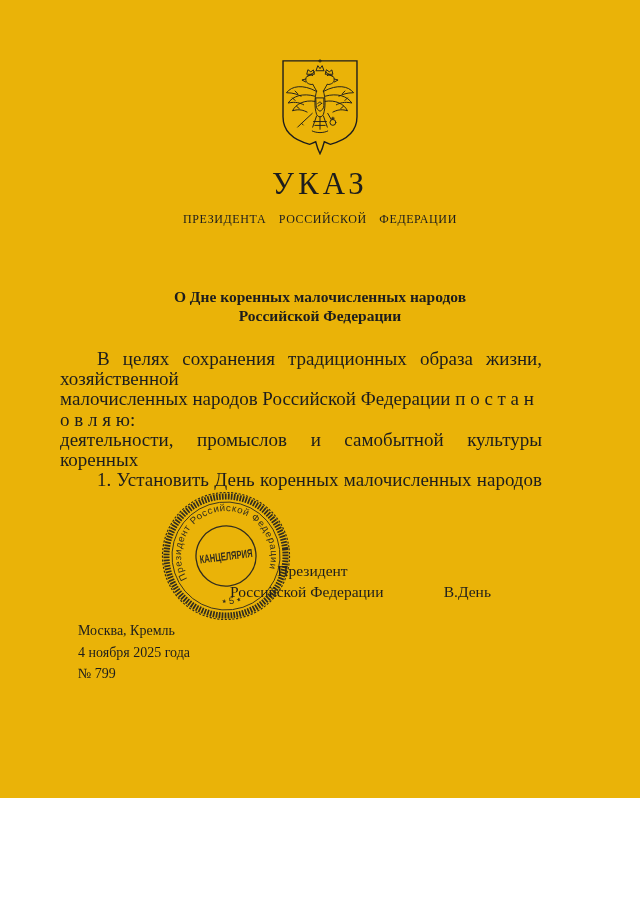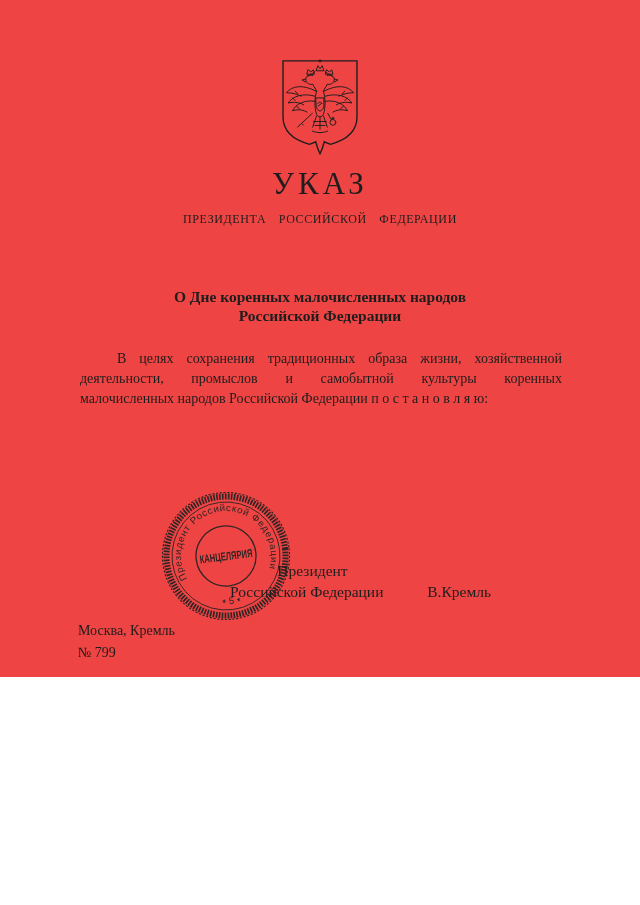--- a/index.html
+++ b/index.html
@@ -1,35 +1,35 @@
 <!DOCTYPE html>
 <html><head>
 <meta charset="utf-8">
 <style>
   html,body{margin:0;padding:0;background:#ffffff;}
   .page{
-    position:relative;width:640px;height:677px;background:#ef4444;overflow:hidden;
+    position:relative;width:640px;height:798px;background:#eab308;overflow:hidden;
     font-family:"Liberation Serif","DejaVu Serif",serif;color:#1d1d1d;
   }
   .emblem{position:absolute;left:277px;top:58px;width:86px;height:97px;}
   .doc-type{
     position:absolute;left:0;top:166px;width:640px;text-align:center;
     font-size:31px;letter-spacing:4px;white-space:nowrap;
   }
   .doc-issuer{
     position:absolute;left:0;top:212px;width:640px;text-align:center;
     font-size:12px;letter-spacing:0.6px;word-spacing:9px;white-space:nowrap;
   }
   .doc-subject{
     position:absolute;left:0;top:288px;width:640px;text-align:center;
     font-size:15.5px;font-weight:bold;line-height:18.5px;
   }
   .doc-body{
-    position:absolute;left:80px;top:349px;width:482px;
-    font-size:14px;line-height:20.2px;
+    position:absolute;left:60px;top:349px;width:482px;
+    font-size:19px;line-height:20.2px;
   }
   .bline{width:100%;}
   .just{text-align:justify;text-align-last:justify;}
   .indent{text-indent:37px;}
   .signature{
     position:absolute;left:230px;top:560px;width:261px;
     font-size:15.5px;line-height:21px;
   }
   .sig-title1{width:165px;text-align:center;}
   .sig-row{display:flex;justify-content:space-between;}
@@ -102,29 +102,30 @@
 
   <div class="doc-issuer">ПРЕЗИДЕНТА  РОССИЙСКОЙ  ФЕДЕРАЦИИ</div>
 
   <div class="doc-subject">
     <div>О Дне коренных малочисленных народов</div>
     <div>Российской Федерации</div>
   </div>
 
   <div class="doc-body">
     <div class="bline just indent">В целях сохранения традиционных образа жизни, хозяйственной</div>
+    <div class="bline">малочисленных народов Российской Федерации п о с т а н о в л я ю:</div>
     <div class="bline just">деятельности, промыслов и самобытной культуры коренных</div>
-    <div class="bline">малочисленных народов Российской Федерации п о с т а н о в л я ю:</div>
+    <div class="bline just indent">1. Установить День коренных малочисленных народов</div>
   </div>
 
   <div class="signature">
     <div class="sig-title1">Президент</div>
     <div class="sig-row">
       <span>Российской Федерации</span>
-      <span>В.Кремль</span>
+      <span>В.День</span>
     </div>
   </div>
 
   <div class="stamp">
     <svg viewBox="-76 -76 152 152" width="152" height="152">
       <g transform="rotate(-7)" stroke="#222222" fill="none">
         <circle r="63.5" stroke-width="1.2" stroke-dasharray="2.2 1.6"></circle>
         <circle r="59.5" stroke-width="6" stroke-dasharray="1.7 1.25"></circle>
         <circle r="54" stroke-width="0.9"></circle>
         <circle r="30" stroke-width="1.3"></circle>
@@ -136,20 +137,21 @@
         <text font-family="Liberation Sans, sans-serif" font-size="9.5" fill="#222222" stroke="none" letter-spacing="1">
           <textPath href="#ringBottom" startOffset="50%" text-anchor="middle">٭  5  ٭</textPath>
         </text>
         <text x="0" y="4.2" text-anchor="middle" font-family="Liberation Sans, sans-serif" font-size="11.5" font-weight="bold" fill="#222222" stroke="none" textLength="53" lengthAdjust="spacingAndGlyphs">КАНЦЕЛЯРИЯ</text>
       </g>
     </svg>
   </div>
 
   <div class="footer">
     <div>Москва, Кремль</div>
+    <div>4 ноября 2025 года</div>
     <div>№ 799</div>
   </div>
 
   <div class="barcode">
     <svg class="barcode-mark" viewBox="0 0 30 14">
       <path d="M4,9 C8,4 12,2 16,4 C13,5 10,6 8,8 L22,7 L6,10 Z" fill="#2a2a2a"></path>
       <path d="M3,11 H24" stroke="#2a2a2a" stroke-width="0.8"></path>
     </svg>
     <svg class="barcode-bars" viewBox="0 0 95 29" preserveAspectRatio="none" shape-rendering="crispEdges" fill="#111111">
         <rect x="0" y="0" width="1" height="29"></rect>

